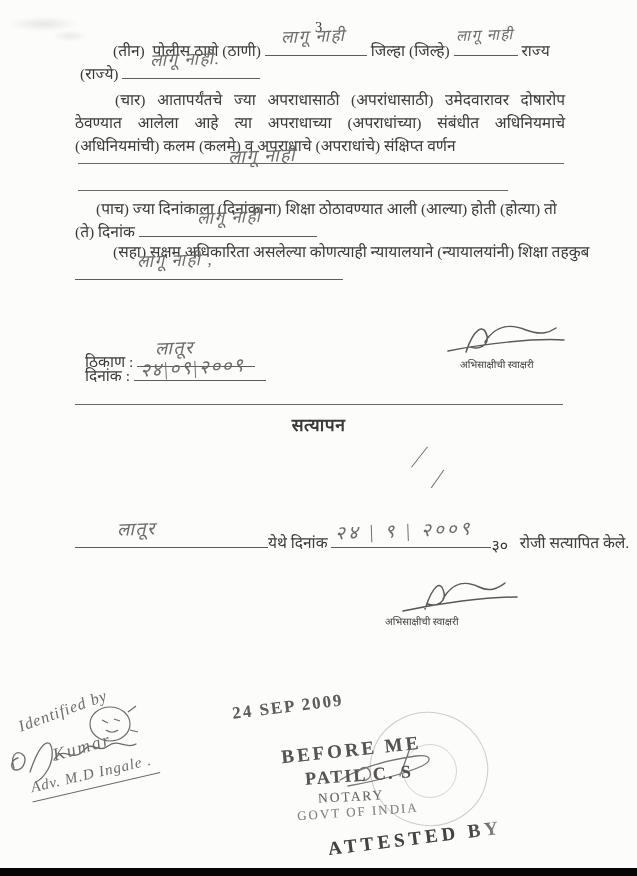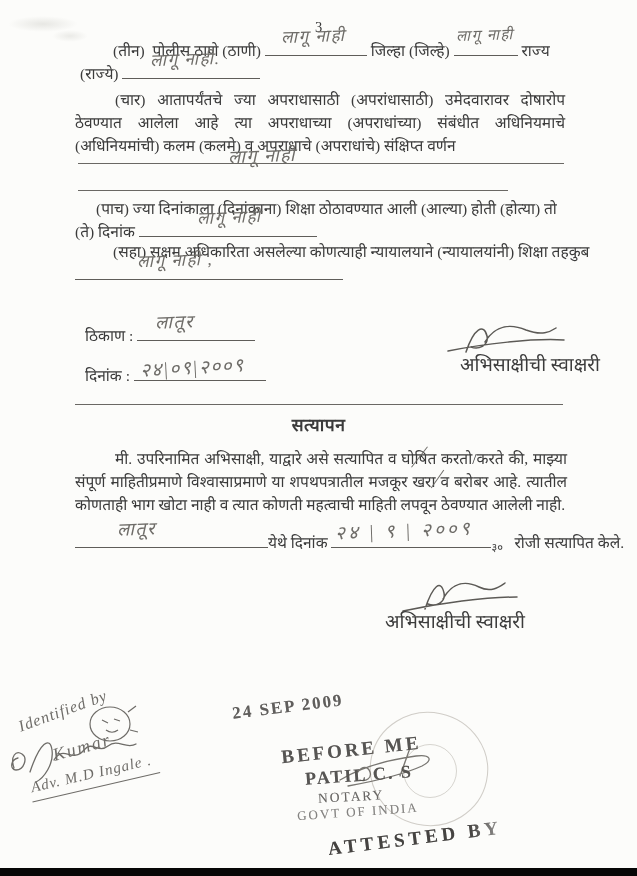--- a/index.html
+++ b/index.html
@@ -14,21 +14,21 @@
   .para{text-align:justify;}
   .indent{text-indent:40px;}
   .blank{position:relative;display:inline-block;border-bottom:1px solid #5f5d59;height:14px;vertical-align:baseline;}
   .hw{
     font-style:italic;color:#6e6c68;font-size:17px;letter-spacing:1.5px;
     white-space:nowrap;transform:rotate(-2deg);line-height:1;
   }
   .blank > .hw{position:absolute;top:-13px;left:10px;}
   .rule{border-top:1px solid #6a6864;height:0;}
   .heading{font-weight:bold;font-size:17.5px;text-align:center;letter-spacing:.5px;}
-  .caption{font-size:19px;}
+  .caption{font-size:10px;}
   .stamp{
     font-family:"Liberation Serif","DejaVu Serif",serif;font-weight:bold;color:#454341;
     white-space:nowrap;line-height:1;text-shadow:0 0 .6px #45434166;
   }
   .pencil{color:#6e6c68;white-space:nowrap;}
   .smudge{background:radial-gradient(ellipse at center,#d9d9d4 0%,rgba(217,217,212,0) 70%);}
   .ring{border-radius:50%;}
   .clip-fade{overflow:hidden;
     -webkit-mask-image:linear-gradient(90deg,#000 62%,rgba(0,0,0,.25) 85%,transparent 99%);
             mask-image:linear-gradient(90deg,#000 62%,rgba(0,0,0,.25) 85%,transparent 99%);}
@@ -78,52 +78,51 @@
     </span>
   </div>
 
   <div class="abs" style="left:113px;top:240px;width:500px">(सहा) सक्षम अधिकारिता असलेल्या कोणत्याही न्यायालयाने (न्यायालयांनी) शिक्षा तहकुब</div>
   <div class="abs" style="left:75px;top:263px;white-space:nowrap">
     <span class="blank" style="width:268px">
       <span class="hw" style="left:62px">लागू नाही ,</span>
     </span>
   </div>
 
-  <div class="abs" style="left:85px;top:324px;white-space:nowrap">
+  <div class="abs" style="left:85px;top:350px;white-space:nowrap">
     <span>ठिकाण :</span>
     <span class="blank" style="width:118px">
       <span class="hw" style="left:18px;font-size:18px">लातूर</span>
     </span>
   </div>
   <div class="abs" style="left:85px;top:364px;white-space:nowrap">
     <span>दिनांक :</span>
     <span class="blank" style="width:132px">
       <span class="hw" style="left:6px;top:-8px;font-size:19px;transform:rotate(-3deg)">२४|०९|२००९</span>
     </span>
   </div>
 
   <svg class="abs" style="left:438px;top:320px" width="135" height="38" viewBox="0 0 135 38">
     <path d="M28 32 C 36 8, 46 3, 49 16 C 51 26, 40 30, 33 27 M47 22 C 58 4, 74 4, 88 10 C 104 16, 112 12, 118 8 M10 31 C 45 24, 95 18, 126 20" stroke="#5c5a56" fill="none" stroke-width="1.5" stroke-linecap="round"></path>
   </svg>
   <div class="abs caption" style="left:460px;top:353px">अभिसाक्षीची स्वाक्षरी</div>
 
   <div class="abs rule" style="left:75px;top:404px;width:488px"></div>
 
   <div class="abs heading" style="left:0;right:0;top:414px">सत्यापन</div>
-  <div class="abs para indent" style="left:75px;top:447px;width:492px">मी. उपरिनामित अभिसाक्षी, याद्वारे असे सत्यापित व घोषित करतो/करते की, माझ्या संपूर्ण माहितीप्रमाणे विश्वासाप्रमाणे या शपथपत्रातील मजकूर खरा व बरोबर आहे. त्यातील कोणताही भाग खोटा नाही व त्यात कोणती महत्वाची माहिती लपवून ठेवण्यात आलेली नाही.</div>
   <div class="abs slash" style="left:419px;top:444px;height:26px;transform:rotate(38deg)"></div>
   <div class="abs slash" style="left:437px;top:468px;height:22px;transform:rotate(35deg)"></div>
 
   <div class="abs" style="left:75px;top:531px;white-space:nowrap">
     <span class="blank" style="width:193px">
       <span class="hw" style="left:42px;font-size:18px">लातूर</span>
     </span><span>येथे दिनांक</span>
     <span class="blank" style="width:160px">
       <span class="hw" style="left:4px;top:-12px;font-size:19px;letter-spacing:3px">२४ | ९ | २००९</span>
-    </span><span style="font-size:11px;vertical-align:-3px">३०</span>&nbsp;&nbsp;
+    </span><span style="font-size:16px;vertical-align:-3px">३०</span>&nbsp;&nbsp;
     <span>रोजी सत्यापित केले.</span>
   </div>
 
   <svg class="abs" style="left:385px;top:575px" width="135" height="40" viewBox="0 0 135 40">
     <path d="M40 34 C 48 10, 56 4, 59 18 C 61 28, 50 32, 43 29 M58 24 C 68 6, 82 6, 94 12 C 106 18, 114 12, 120 8 M18 36 C 55 28, 100 22, 132 22" stroke="#5c5a56" fill="none" stroke-width="1.5" stroke-linecap="round"></path>
   </svg>
   <div class="abs caption" style="left:385px;top:610px">अभिसाक्षीची स्वाक्षरी</div>
 
 
   <div class="abs pencil" style="left:16px;top:699px;font-size:16px;font-style:italic;transform:rotate(-20deg);letter-spacing:1px">Identified by</div>

